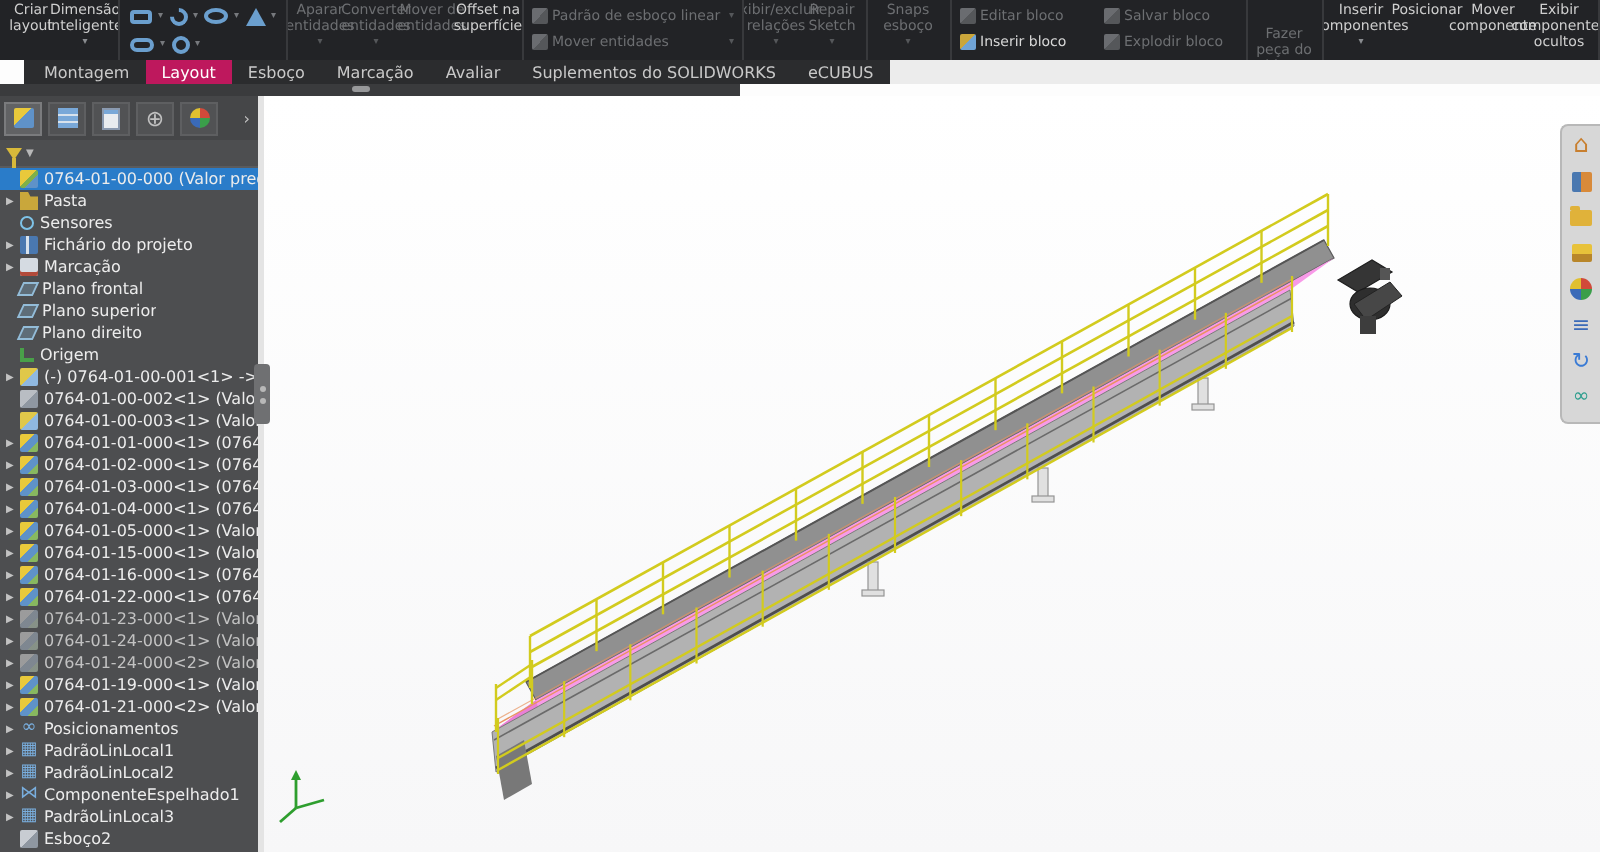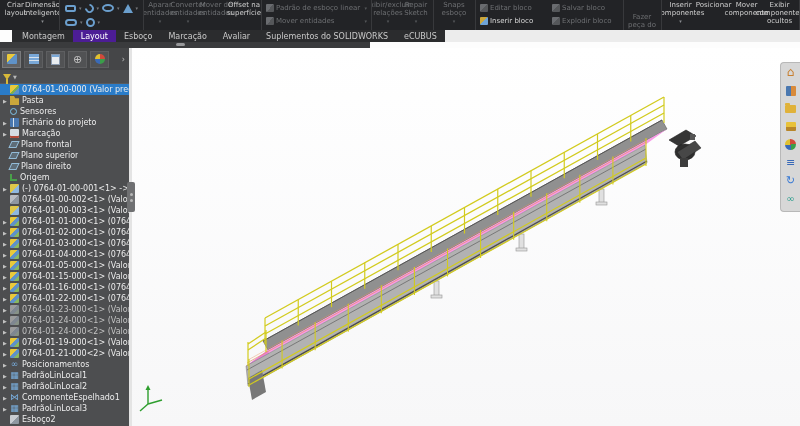--- a/index.html
+++ b/index.html
@@ -27,21 +27,21 @@
   .sk-ellipse{width:12px;height:8px;border:2px solid #6b9fce;border-radius:50%;}
   .sk-tri{width:0;height:0;border-left:5px solid transparent;border-right:5px solid transparent;border-bottom:9px solid #6b9fce;}
   .sk-slot{width:12px;height:7px;border:2px solid #6b9fce;border-radius:4px;}
   .sk-circ{width:9px;height:9px;border:2px solid #6b9fce;border-radius:50%;}
   .skarr{font-size:5px;color:#77797d;}
 
   
   #tabrow{position:absolute;left:12px;top:30px;width:800px;height:12px;background:#ececec;}
   #tabstrip{position:absolute;left:0;top:0;height:12px;background:#2b2c2e;display:flex;align-items:stretch;padding-left:2px;}
   .tab{font-size:8px;color:#c9c9c9;padding:0 8px;display:flex;align-items:center;white-space:nowrap;}
-  .tab.active{background:#4c1d95;color:#ffffff;}
+  .tab.active{background:#be185d;color:#ffffff;}
   
   #headsup{position:absolute;left:375px;top:30px;height:13px;display:flex;align-items:center;gap:3px;}
   .hicon{width:13px;height:12px;display:flex;align-items:center;justify-content:center;}
   .hudarr{font-size:5px;color:#8a8a8a;}
   
   #mdicontrols{position:absolute;left:733px;top:31px;height:11px;display:flex;align-items:center;gap:7px;}
   .win-doc{width:8px;height:8px;border:1px solid #9a9a9a;background:#f5f5f5;display:inline-block;}
   .win-min{color:#8a8a8a;font-size:9px;line-height:6px;}
   .win-restore{width:8px;height:7px;border:1px solid #9a9a9a;position:relative;display:inline-block;}
   .win-restore::after{content:"";position:absolute;left:2px;top:-3px;width:7px;height:6px;border:1px solid #9a9a9a;background:#ececec;}

